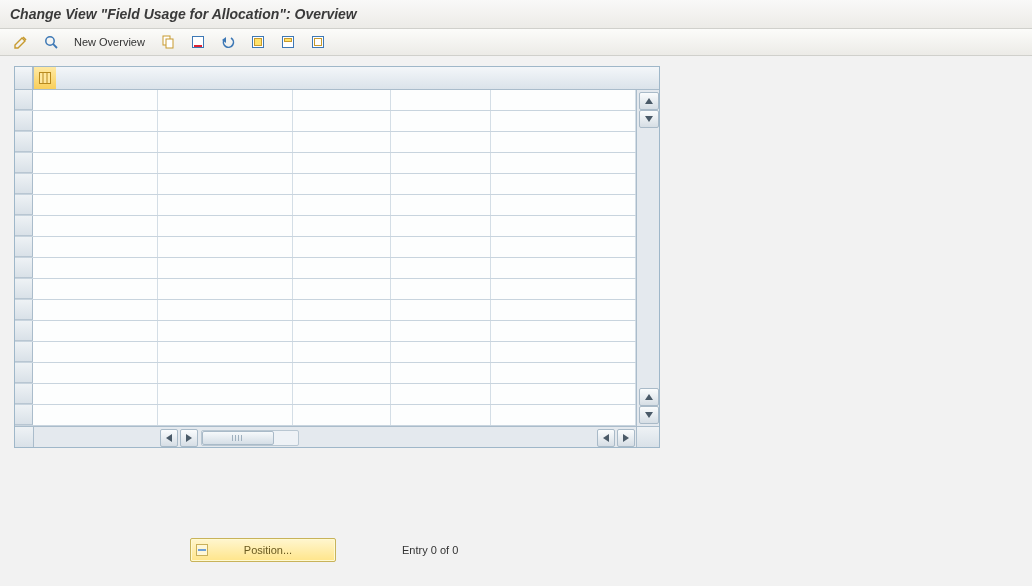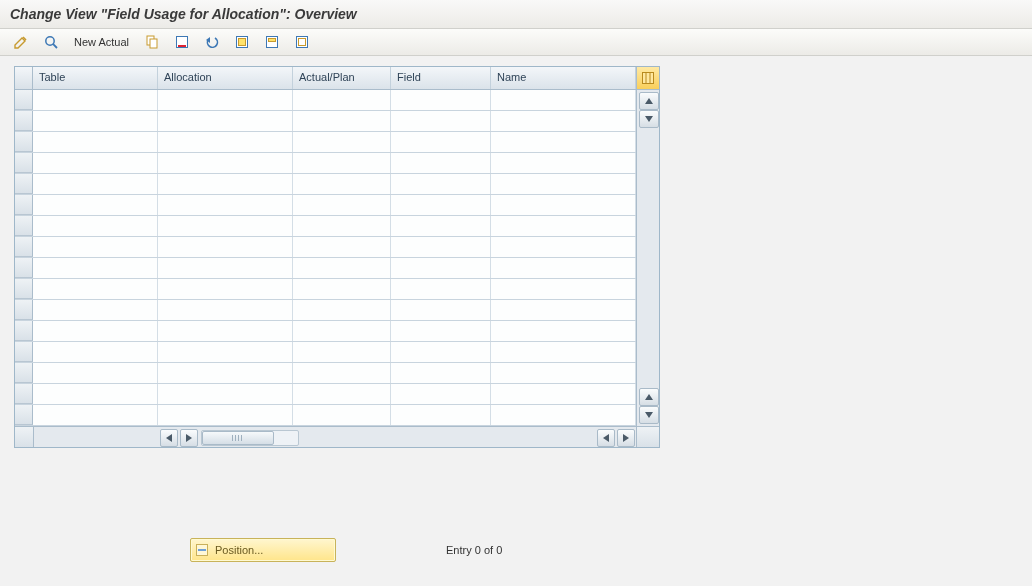--- a/index.html
+++ b/index.html
@@ -150,22 +150,22 @@
     background: linear-gradient(#fff6cf,#ffe58a);
     border: 1px solid #c8b35a;
     border-radius: 2px;
     display:flex;
     align-items:center;
     color:#6a5a20;
     box-shadow: inset 0 0 0 1px #fffad2;
     padding-left:4px;
     gap:6px;
   }
-  .position-btn .lbl{ flex:1; text-align:left; padding-right:14px;}
-  .entry-text { margin-left: 110px; color:#333; }
+  .position-btn .lbl{ flex:1; text-align:center; padding-right:14px;}
+  .entry-text { margin-left: 66px; color:#333; }
 
   .tri { display:inline-block; width:0;height:0; }
   .tri-up{border-left:4px solid transparent;border-right:4px solid transparent;border-bottom:6px solid #4a5a68;}
   .tri-down{border-left:4px solid transparent;border-right:4px solid transparent;border-top:6px solid #4a5a68;}
   .tri-left{border-top:4px solid transparent;border-bottom:4px solid transparent;border-right:6px solid #4a5a68;}
   .tri-right{border-top:4px solid transparent;border-bottom:4px solid transparent;border-left:6px solid #4a5a68;}
 
   .hbtn{ width:16px;height:16px;margin:2px 1px 0 1px;
     background:linear-gradient(#fafcfd,#d6dee5);
     border:1px solid #a9bac8;border-radius:2px;
@@ -189,21 +189,21 @@
         <path d="M10 3 L13 6" stroke="#c79a2e" stroke-width="1.6"></path>
       </svg>
   </div>
   <div class="tb-btn" title="Other view">
     <svg width="16" height="16" viewBox="0 0 16 16">
         <circle cx="7" cy="7" r="4.2" fill="none" stroke="#3d78b5" stroke-width="1.5"></circle>
         <line x1="10.2" y1="10.2" x2="14" y2="14" stroke="#3d78b5" stroke-width="1.8"></line>
       </svg>
   </div>
   <div class="tb-text-btn">
-    <span>New Actual</span>
+    <span>New Overview</span>
   </div>
   <div class="tb-btn" title="Copy As">
     <svg width="16" height="16" viewBox="0 0 16 16">
         <rect x="3" y="2" width="7" height="9" fill="#fff" stroke="#c79a2e"></rect>
         <rect x="6" y="5" width="7" height="9" fill="#fff" stroke="#c79a2e"></rect>
       </svg>
   </div>
   <div class="tb-btn" title="Delete">
     <svg width="16" height="16" viewBox="0 0 16 16">
         <rect x="2.5" y="2.5" width="11" height="11" fill="#fff" stroke="#3d78b5"></rect>
@@ -232,27 +232,20 @@
     <svg width="16" height="16" viewBox="0 0 16 16">
         <rect x="2.5" y="2.5" width="11" height="11" fill="#fff" stroke="#3d78b5"></rect>
         <rect x="4.5" y="4.5" width="7" height="7" fill="none" stroke="#c79a2e"></rect>
       </svg>
   </div>
 </div>
 
 <div class="grid-wrap">
   <div class="grid-header-row">
     <div class="row-sel-head"></div>
-    <div id="col-heads" style="display:flex;flex:1;">
-        <div class="col-head" style="width: 125px; flex: 0 0 125px;">Table</div>
-        <div class="col-head" style="width: 135px; flex: 0 0 135px;">Allocation</div>
-        <div class="col-head" style="width: 98px; flex: 0 0 98px;">Actual/Plan</div>
-        <div class="col-head" style="width: 100px; flex: 0 0 100px;">Field</div>
-        <div class="col-head" style="width: 145px; flex: 0 0 145px;">Name</div>
-      </div>
     <div class="config-head">
       <svg width="14" height="14" viewBox="0 0 14 14">
           <rect x="1.5" y="1.5" width="11" height="11" fill="#ffe8a0" stroke="#b88a1e"></rect>
           <line x1="5" y1="2" x2="5" y2="12" stroke="#b88a1e"></line>
           <line x1="9" y1="2" x2="9" y2="12" stroke="#b88a1e"></line>
         </svg>
     </div>
   </div>
   <div class="grid-body">
     <div class="rows-col" id="rows-col">

